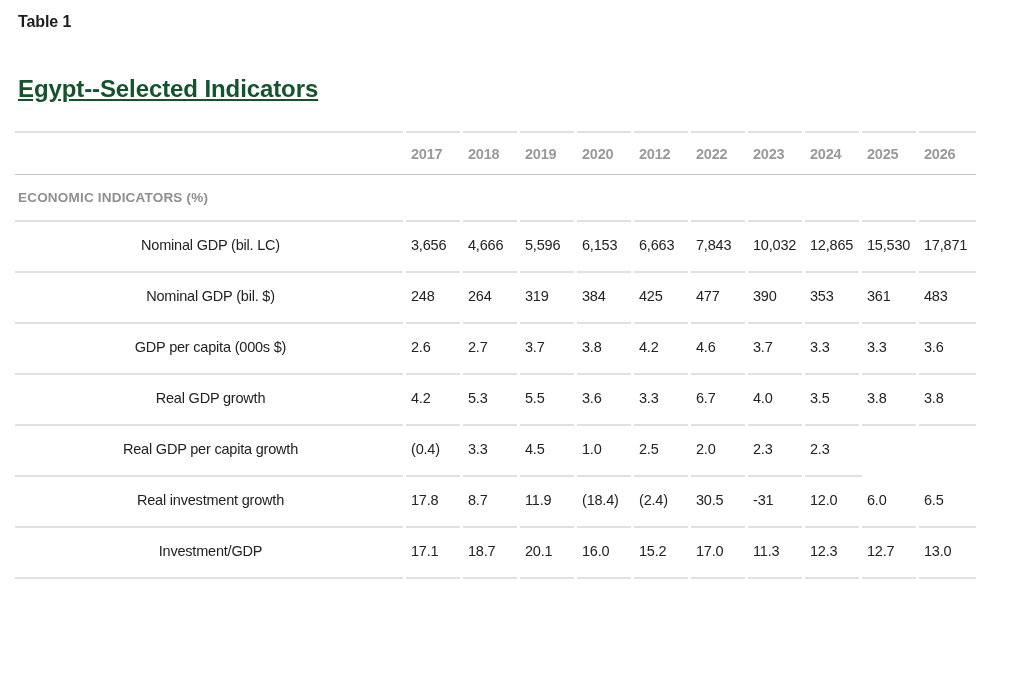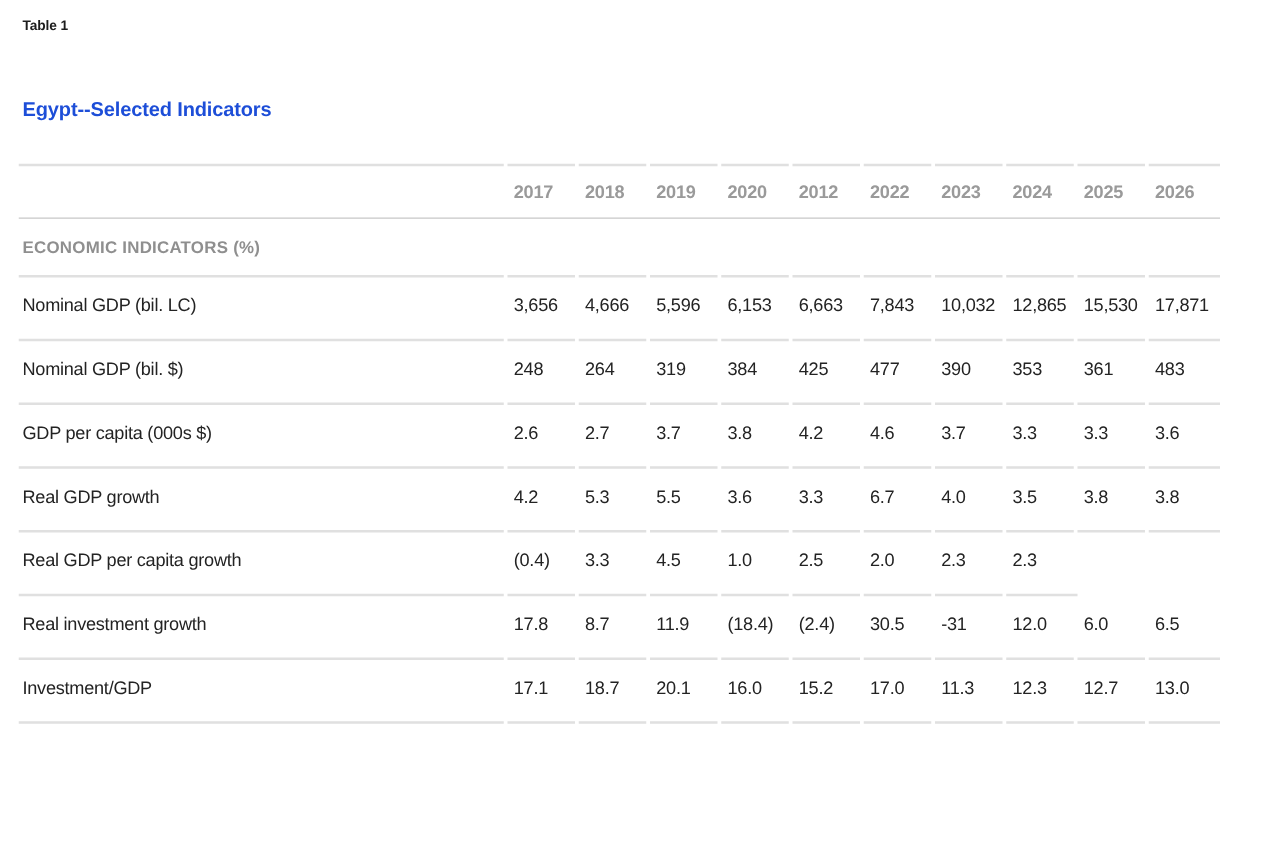--- a/index.html
+++ b/index.html
@@ -1,26 +1,26 @@
 <!DOCTYPE html>
 <html><head>
 <meta charset="utf-8">
 <style>
   * { margin:0; padding:0; box-sizing:border-box; }
   html,body { width:1024px; height:676px; overflow:hidden; background:#ffffff;
     font-family:"Liberation Sans", sans-serif; }
   .page { padding:12px 0 0 15px; }
 
-  .table-label { margin-left:3px; font-size:11px; font-weight:700; color:#1d1d1d; line-height:19px; letter-spacing:-0.1px; }
-  .page-title  { margin:47px 0 0 3px; font-size:16px; font-weight:700; color:#1d4ed8; line-height:22px; letter-spacing:-0.1px; }
+  .table-label { margin-left:3px; font-size:16px; font-weight:700; color:#1d1d1d; line-height:19px; letter-spacing:-0.1px; }
+  .page-title  { margin:47px 0 0 3px; font-size:24px; font-weight:700; color:#14532d; line-height:22px; letter-spacing:-0.1px;text-decoration:underline; }
 
   .tbl { margin-top:31px; width:961px; }
   .row { display:flex; }
   .cell { flex:0 0 auto; }
-  .c-label { width:388px; margin-right:3px; padding-left:3px; }
+  .c-label { width:388px; margin-right:3px; padding-left:3px;text-align:center; }
   .c-year  { width:54px;  margin-right:3px; padding-left:5px; }
   .row .cell:last-child { margin-right:0; width:57px; }
 
   .header-row { height:44px; border-bottom:1px solid #c7c7c7; }
   .header-row .cell { border-top:2px solid #e0e0e0; display:flex; align-items:center;
     font-size:14.5px; font-weight:700; color:#9a9a9a; letter-spacing:-0.2px; }
 
   .section-row { height:47px; }
   .section-row .cell { border-bottom:2px solid #e0e0e0; display:flex; align-items:center; }
   .section-row .section-label { font-size:13.5px; font-weight:700; color:#8f8f8f; letter-spacing:0.2px; }

